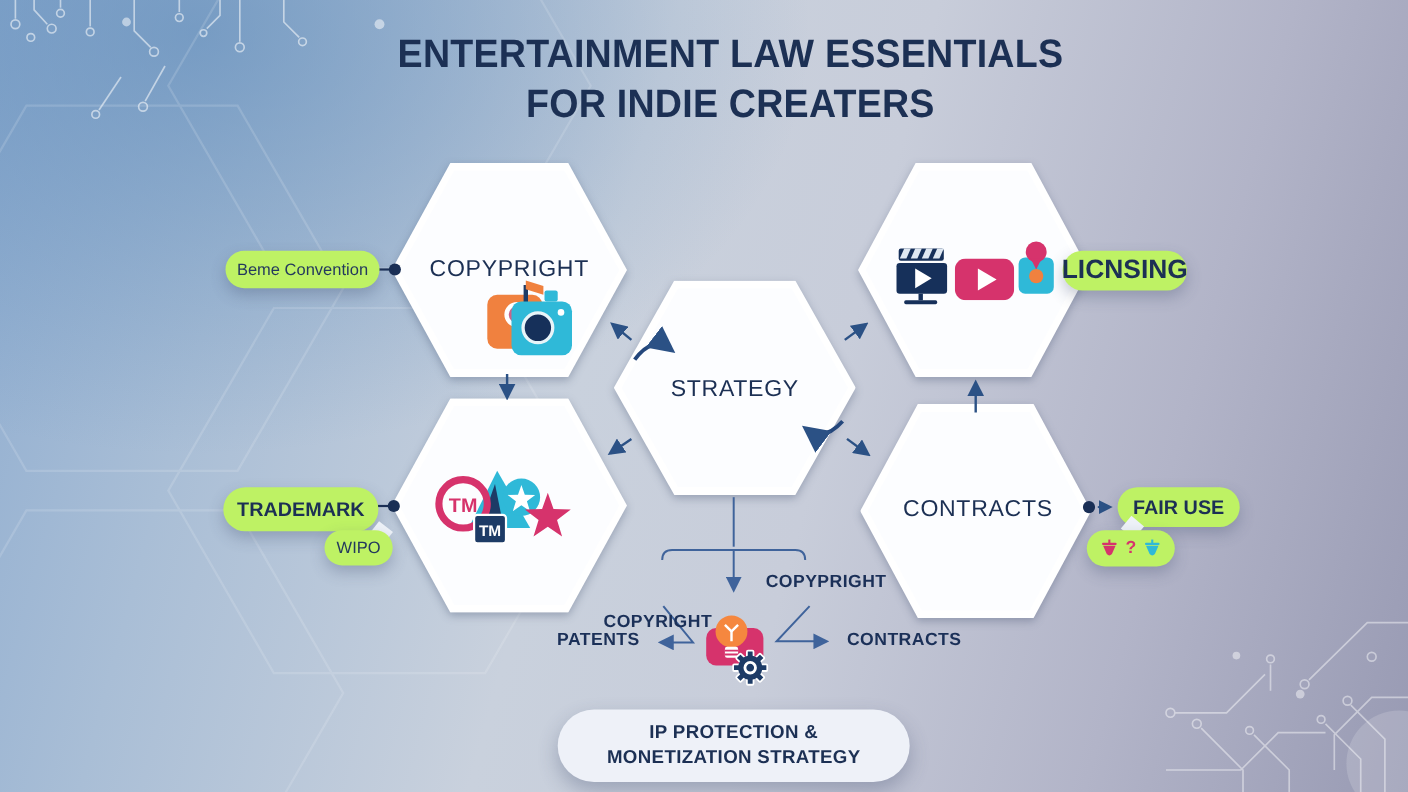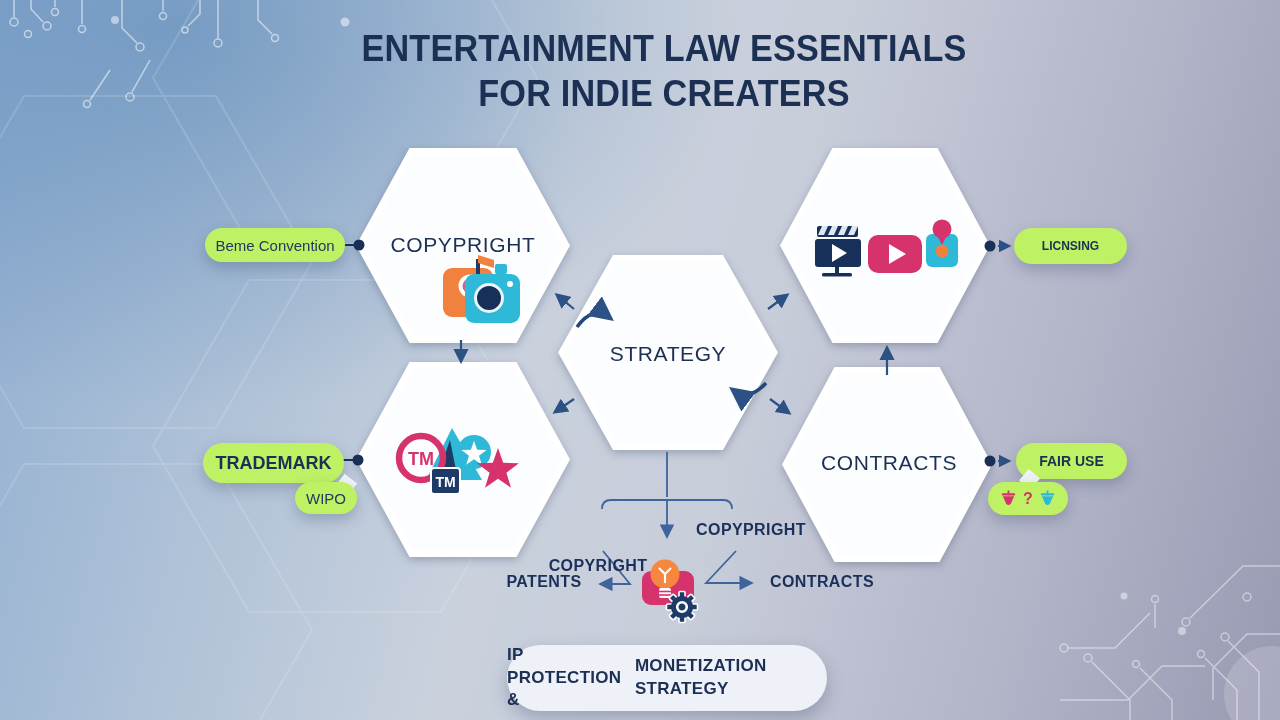--- a/index.html
+++ b/index.html
@@ -41,21 +41,21 @@
     position:absolute; background:#bef264; border-radius:20px;
     display:flex; align-items:center; justify-content:center;
     color:#24395d; box-shadow:0 6px 14px rgba(60,72,105,.30);
   }
   .pill.bold { font-weight:bold; }
   .tail { position:absolute; background:#eef2f8; }
 
   .ip-pill {
     position:absolute; left:507px; top:645px; width:320px; height:66px;
     background:#eef1f8; border-radius:33px; box-shadow:0 8px 18px rgba(60,72,105,.32);
-    display:flex; flex-direction:row; align-items:center; justify-content:center;
+    display:flex; flex-direction:column; align-items:center; justify-content:center;
     color:#1c3054; font-weight:bold; font-size:17px; line-height:1.35; letter-spacing:.3px;
   }
 
   
   .mini-label {
     position:absolute; text-align:center; color:#1b3058; font-weight:bold;
     font-size:16px; letter-spacing:.4px;
   }
 
   .icon-abs { position:absolute; }
@@ -215,25 +215,25 @@
 
 <div class="pill bold" style="left:203px; top:443px; width:141px; height:40px; font-size:18px; color:#1c3054;">
   <span>TRADEMARK</span>
 </div>
 
 <div class="tail" style="left:338px; top:477px; width:16px; height:16px; transform:rotate(38deg);"></div>
 <div class="pill" style="left:295px; top:482px; width:62px; height:32px; font-size:15px;">
   <span>WIPO</span>
 </div>
 
-<div class="pill bold" style="left:1014px; top:228px; width:113px; height:36px; font-size:12px; color:#1c3054;">
+<div class="pill bold" style="left:966px; top:228px; width:113px; height:36px; font-size:24px; color:#1c3054;">
   <span>LICNSING</span>
 </div>
 
-<div class="pill bold" style="left:1016px; top:443px; width:111px; height:36px; font-size:14px; color:#1c3054;">
+<div class="pill bold" style="left:1016px; top:443px; width:111px; height:36px; font-size:18px; color:#1c3054;">
   <span>FAIR USE</span>
 </div>
 
 <div class="tail" style="left:1022px; top:472px; width:15px; height:15px; transform:rotate(40deg);"></div>
 <div class="pill" style="left:988px; top:482px; width:80px; height:33px; gap:6px;">
   <svg width="17" height="20" viewBox="0 0 18 20">
     <g fill="#d6336c">
         <rect x="8" y="1" width="2" height="5"></rect>
         <rect x="2" y="4" width="14" height="2.2" rx="1"></rect>
       <path d="M3 7 L15 7 L11.5 15 Q9 17.5 6.5 15 Z"></path>

